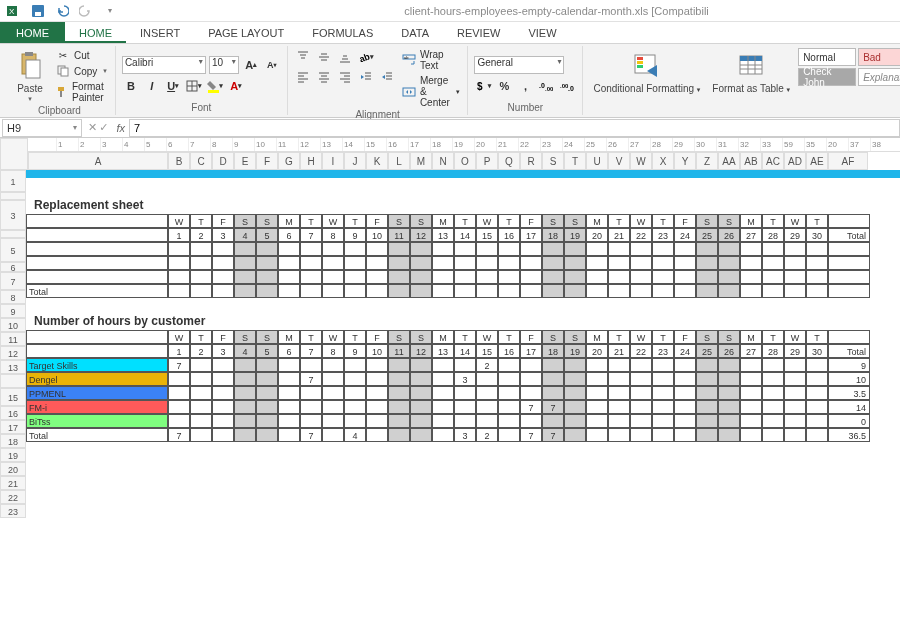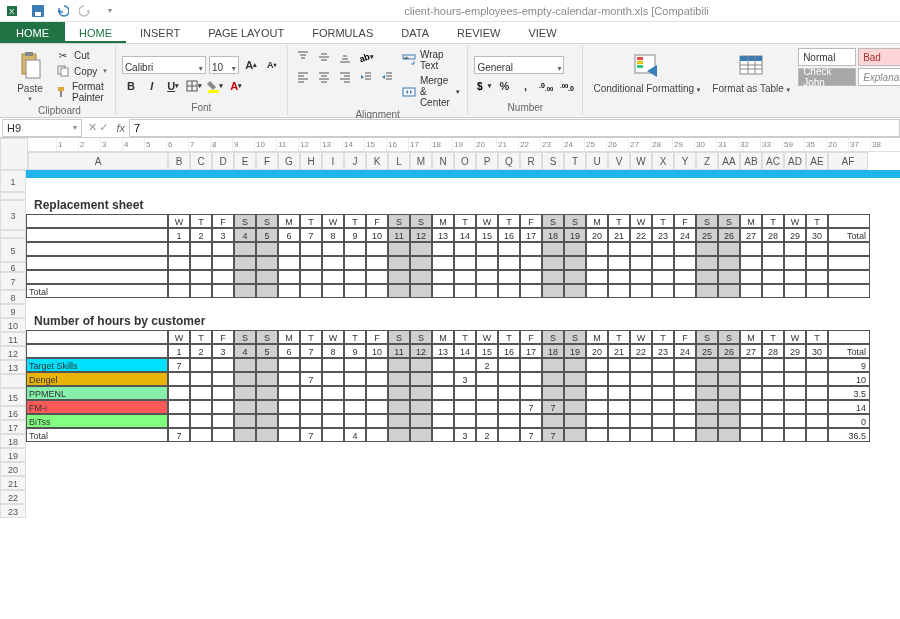--- a/index.html
+++ b/index.html
@@ -20,21 +20,21 @@
   .group:last-child { border-right: none; }
   .group-body { display: flex; align-items: flex-start; gap: 4px; flex: 1; }
   .group-label { font-size: 10px; color: #666; }
   .vbtn { display: flex; flex-direction: column; align-items: center; justify-content: center; cursor: pointer; padding: 2px 4px; gap: 1px; }
   .vbtn .icon-box { width: 32px; height: 32px; display: flex; align-items: center; justify-content: center; }
   .vbtn .lbl { font-size: 10px; color: #444; white-space: nowrap; text-align: center; }
   .stack { display: flex; flex-direction: column; gap: 2px; justify-content: center; }
   .item { display: flex; align-items: center; gap: 4px; font-size: 10px; cursor: pointer; padding: 1px 2px; }
   .item .mini-icon { width: 14px; height: 12px; display: flex; align-items: center; justify-content: center; }
   .row { display: flex; gap: 3px; align-items: center; }
-  .sel { height: 18px; border: 1px solid #bbb; background: #fff; font-size: 10px; padding: 0 2px; display: flex; align-items: flex-end; justify-content: space-between; }
+  .sel { height: 18px; border: 1px solid #bbb; background: #fff; font-size: 10px; padding: 0 2px; display: flex; align-items: flex-start; justify-content: space-between; }
   .sel .caret { font-size: 8px; color: #666; margin-left: 3px; }
   .mini { width: 18px; height: 18px; display: flex; align-items: center; justify-content: center; border: 1px solid transparent; cursor: pointer; font-weight: bold; font-size: 11px; }
   .styles-gallery { display: grid; grid-template-columns: repeat(2, 58px); grid-template-rows: 18px 18px; gap: 2px; }
   .style-cell { border: 1px solid #bbb; font-size: 10px; display: flex; align-items: center; padding: 0 4px; background: #fff; }
   
   .formula-bar { display: flex; align-items: center; height: 20px; border-bottom: 1px solid #ccc; background: #fff; }
   .name-box { width: 80px; border: 1px solid #ccc; height: 18px; margin: 0 2px; padding: 0 4px; font-size: 11px; display: flex; align-items: center; justify-content: space-between; }
   .fx-icons { display: flex; gap: 2px; padding: 0 4px; color: #999; }
   .fx { font-style: italic; color: #666; padding: 0 4px; }
   .formula-input { flex: 1; border: 1px solid #ccc; height: 18px; padding: 0 4px; font-size: 11px; }
@@ -61,21 +61,21 @@
   .dtable .side { width: 142px; }
   .dtable .days { display: grid; grid-template-columns: repeat(30, 22px); }
   .dtable .tot { width: 42px; }
   .dc { height: 14px; border: 1px solid #555; font-size: 9px; text-align: center; line-height: 14px; overflow: hidden; }
   .dc.side { text-align: left; padding-left: 2px; }
   .dc.tot { text-align: right; padding-right: 3px; }
   .shade { background: #d0d0d0; }
   
   .c-ts { background: #00e0ff; }
   .c-de { background: #eab308; }
-  .c-pp { background: #86efac; }
+  .c-pp { background: #3b82f6; }
   .c-fm { background: #ff5a5a; }
   .c-bi { background: #80ff80; }
 </style>
 </head>
 <body>
 
 <div class="title-bar">
   <div class="qat">
     <div class="qat-btn">
         <svg width="16" height="16">

